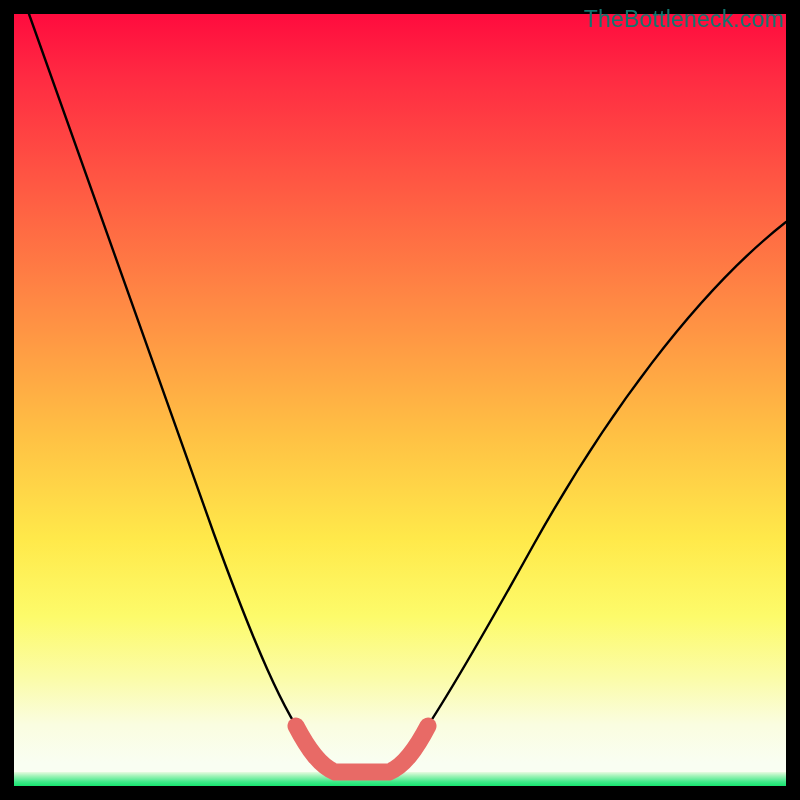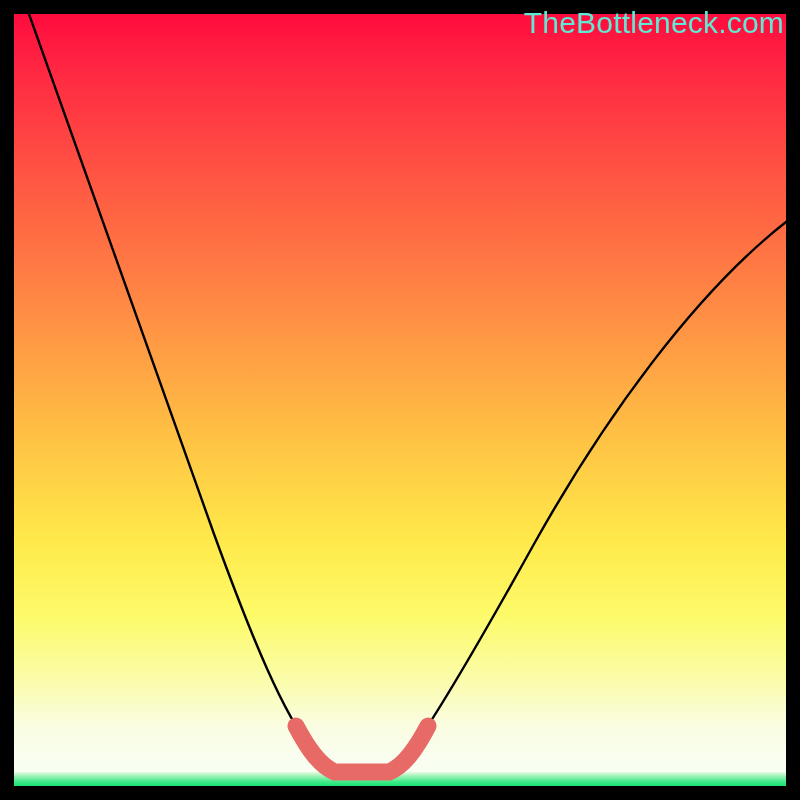--- a/index.html
+++ b/index.html
@@ -51,22 +51,22 @@
       #e8fbe0 0%,
       #9cf3b6 30%,
       #3fe989 70%,
       #17e36f 100%
     );
   }
   .watermark {
     position: absolute;
     top: 6px;
     right: 16px;
-    color: #5eead4;
-    font-size: 30px;
+    color: #0f766e;
+    font-size: 23px;
     font-weight: 500;
     letter-spacing: 0.2px;
     z-index: 5;
   }
   svg.curves {
     position: absolute;
     left: 14px;
     top: 14px;
     width: 772px;
     height: 772px;

